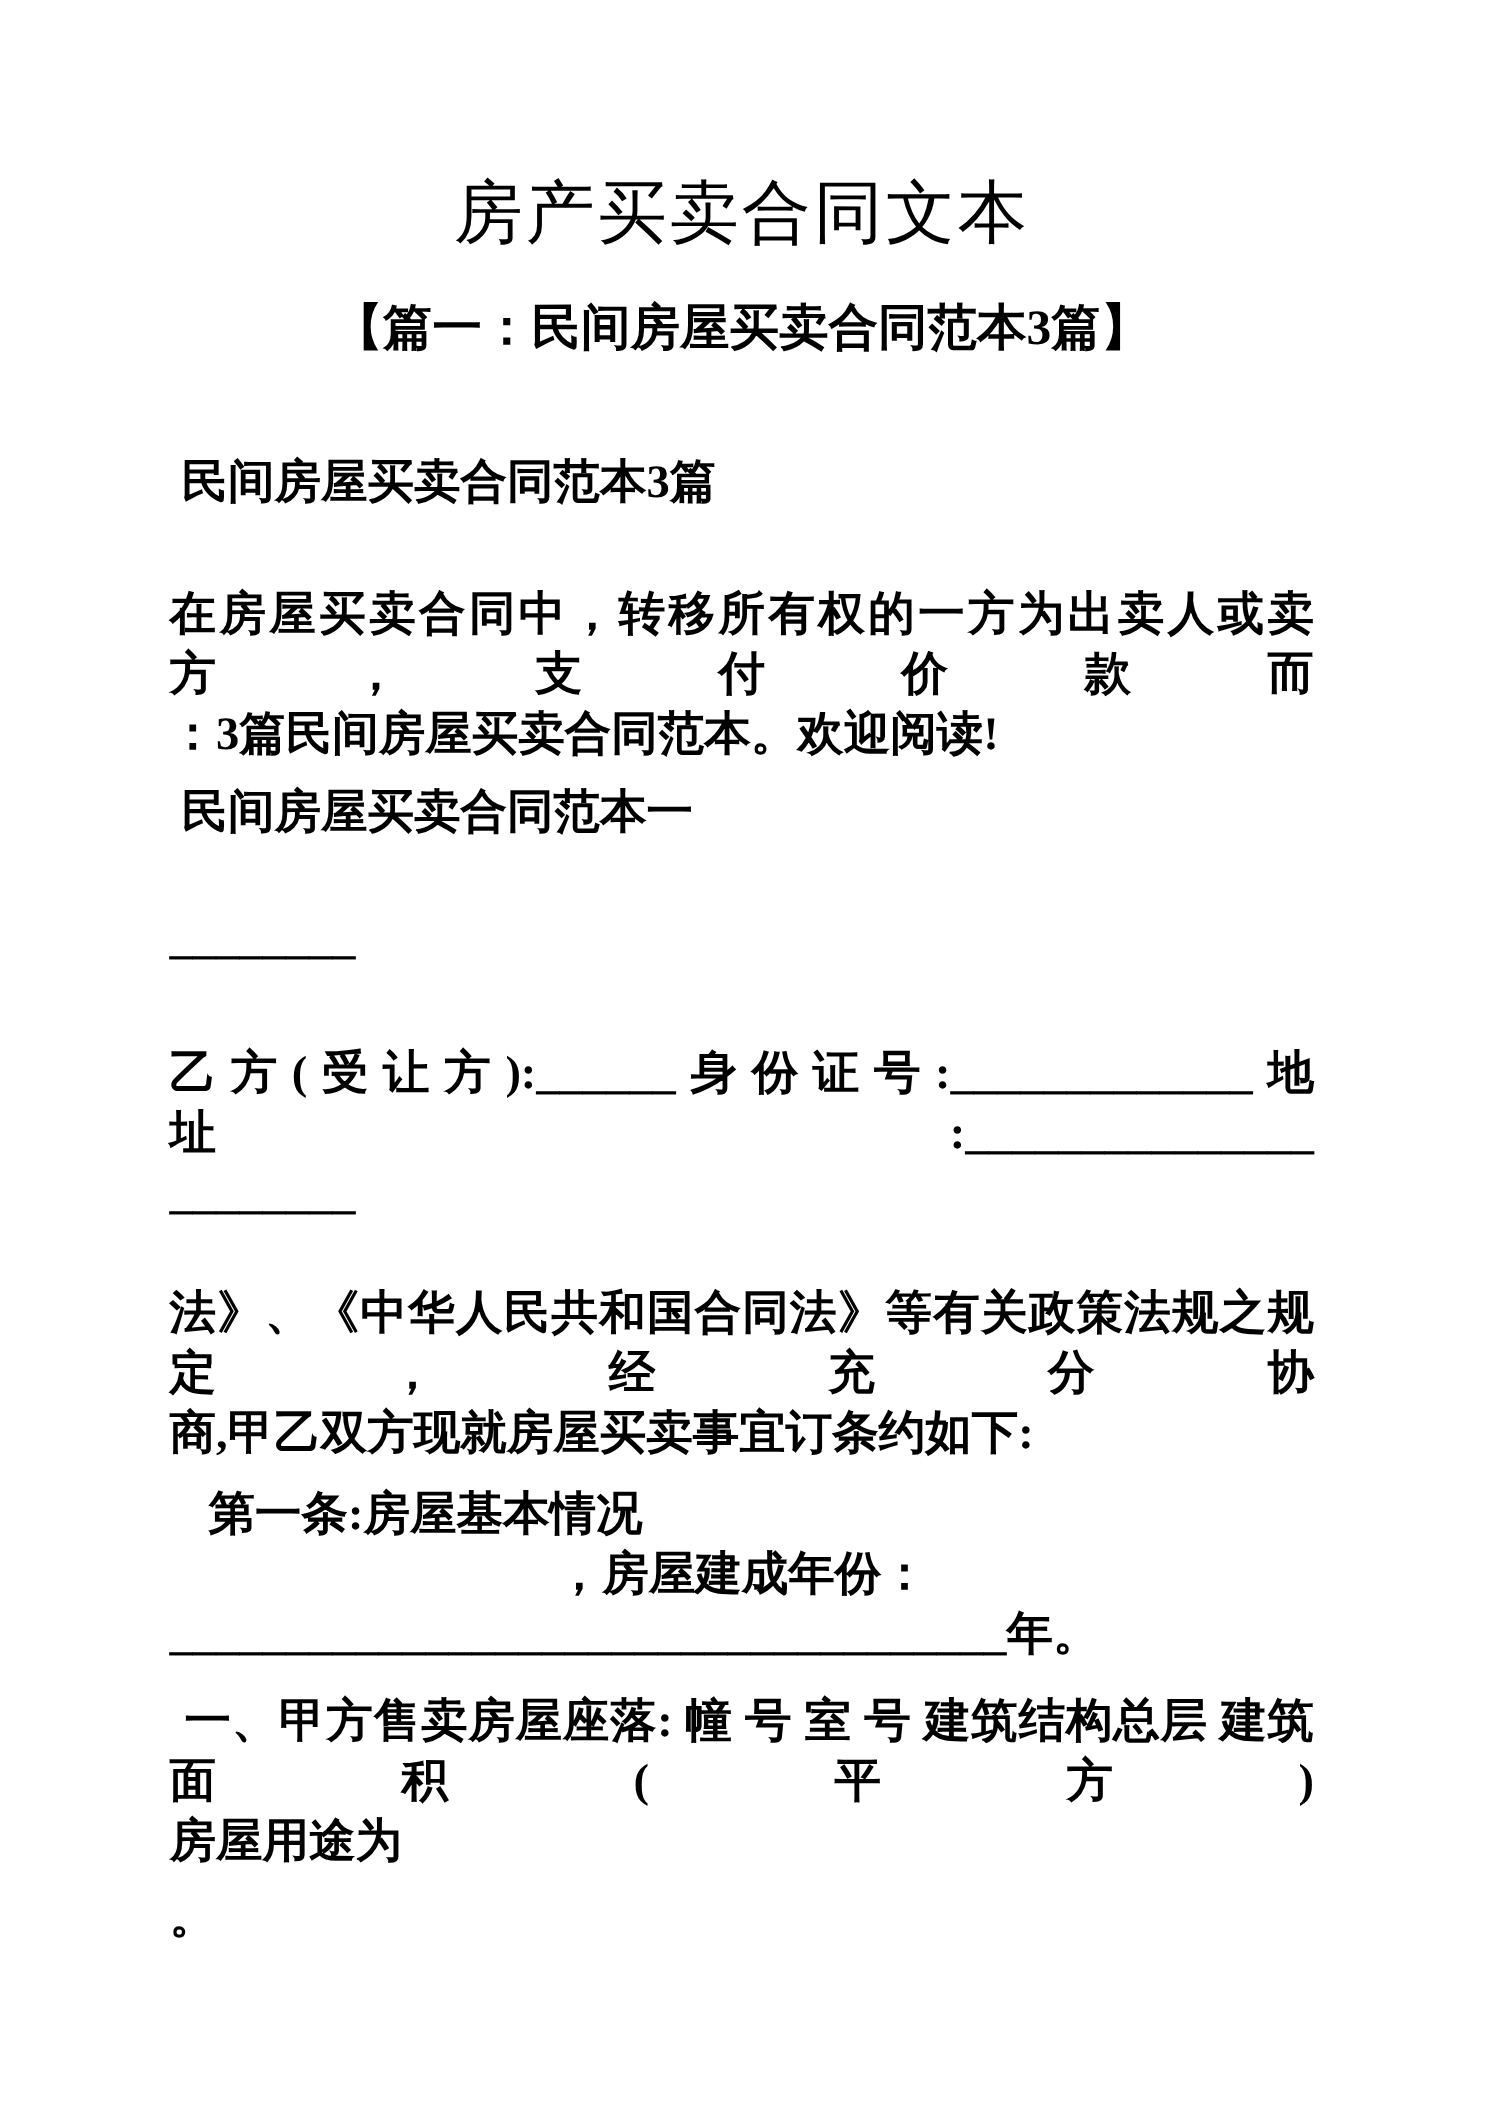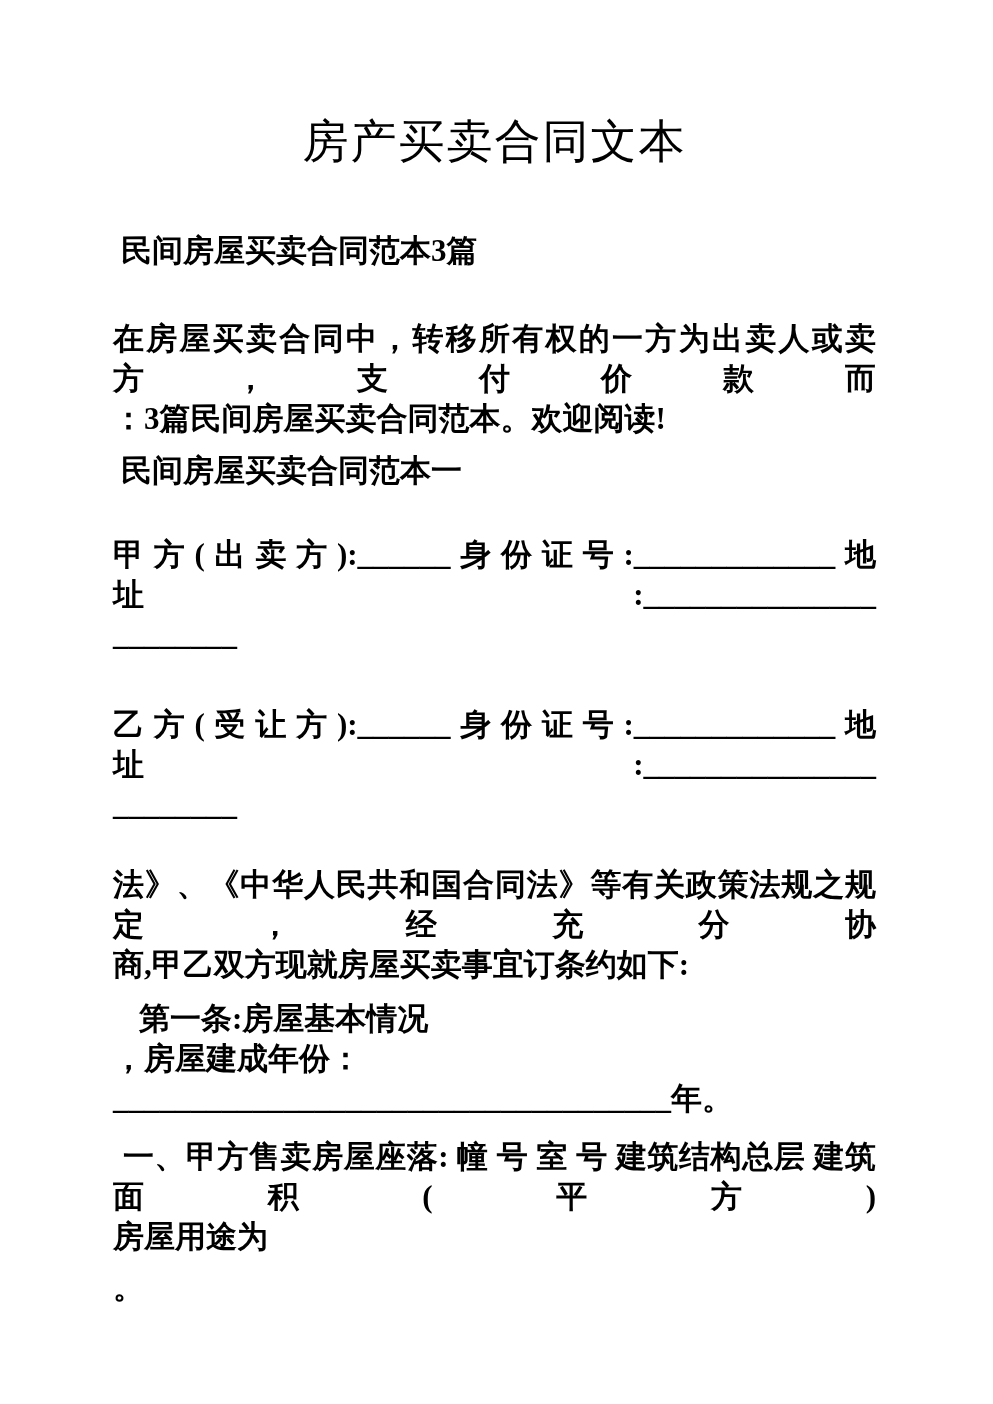--- a/index.html
+++ b/index.html
@@ -43,21 +43,21 @@
   .btxt {
     font-size: 31px;
     line-height: 40px;
     font-weight: 700;
   }
   .jline {            
     text-align: justify;
     text-align-last: justify;
   }
   .lline {            
-    text-align: left;
+    text-align: center;
     text-align-last: left;
   }
   .subheading        { margin: 62px 0 0 0; padding-left: 8px; }
   .intro             { margin: 48px 0 0 0; }
   .template-heading  { margin: 12px 0 0 0; padding-left: 8px; }
   .party-block       { margin: 44px 0 0 0; }
   .party-block.second{ margin-top: 50px; }
   .legal-block       { margin: 40px 0 0 0; }
   .article-title     { margin: 14px 0 0 0; padding-left: 26px; }
   .item-block        { margin: 18px 0 0 0; }
@@ -71,34 +71,32 @@
     white-space: nowrap;
   }
 </style>
 </head>
 <body>
 
 <div class="page">
 
   <h1 class="doc-title">房产买卖合同文本</h1>
 
+  <h2 class="section-heading">【篇一：民间房屋买卖合同范本3篇】</h2>
 
   <p class="btxt subheading">民间房屋买卖合同范本3篇</p>
 
   <div class="btxt intro">
     <div class="jline">在房屋买卖合同中，转移所有权的一方为出卖人或卖方，支付价款而</div>
     <div class="lline">：3篇民间房屋买卖合同范本。欢迎阅读!</div>
   </div>
 
   <p class="btxt template-heading">民间房屋买卖合同范本一</p>
 
   <div class="btxt party-block">
-    <div class="jline">
-      <span>甲方(出卖方):</span><span class="blank">______</span><span>身份证号:</span><span class="blank">_____________</span><span>地址:</span><span class="blank">_______________</span>
-    </div>
     <div class="lline blank">________</div>
   </div>
 
   <div class="btxt party-block second">
     <div class="jline">
       <span>乙方(受让方):</span><span class="blank">______</span><span>身份证号:</span><span class="blank">_____________</span><span>地址:</span><span class="blank">_______________</span>
     </div>
     <div class="lline blank">________</div>
   </div>
 

